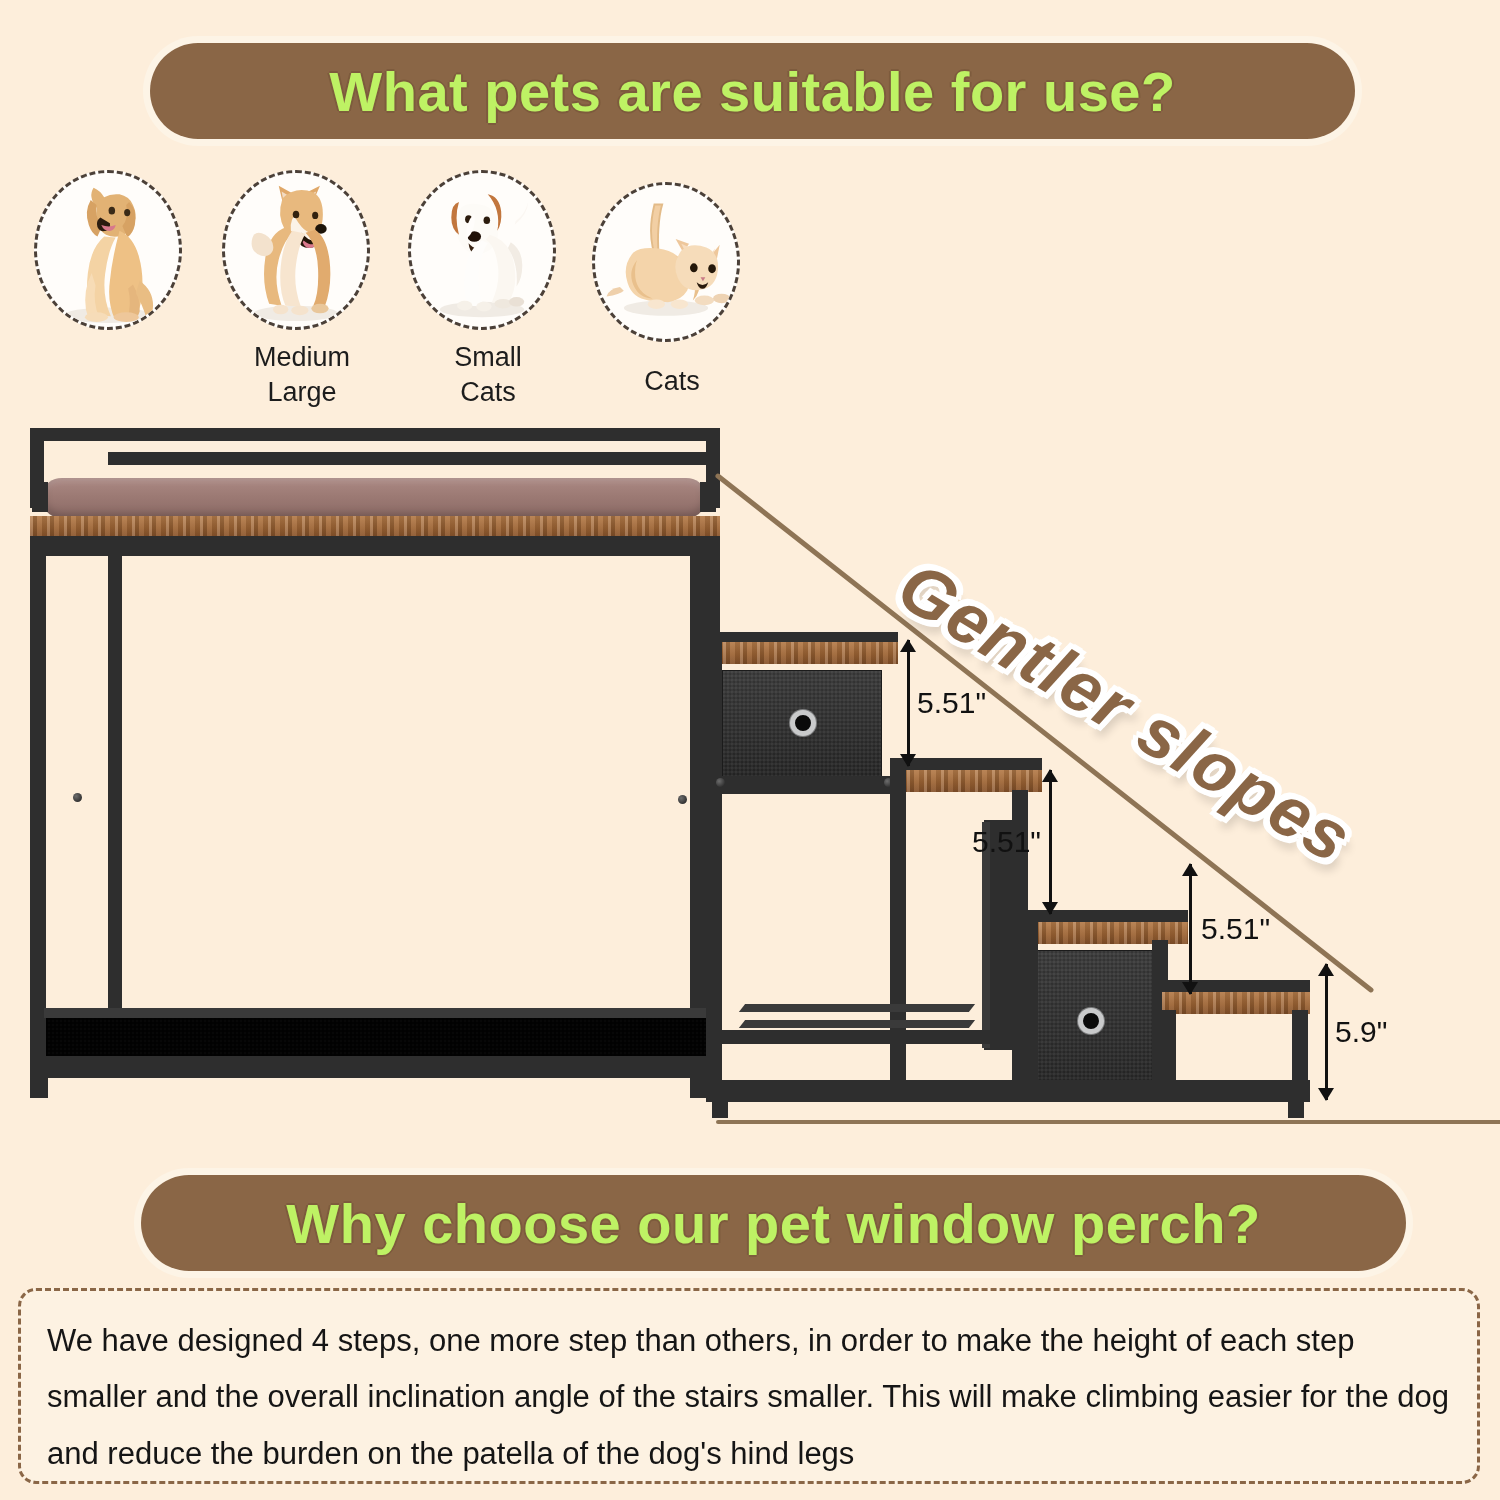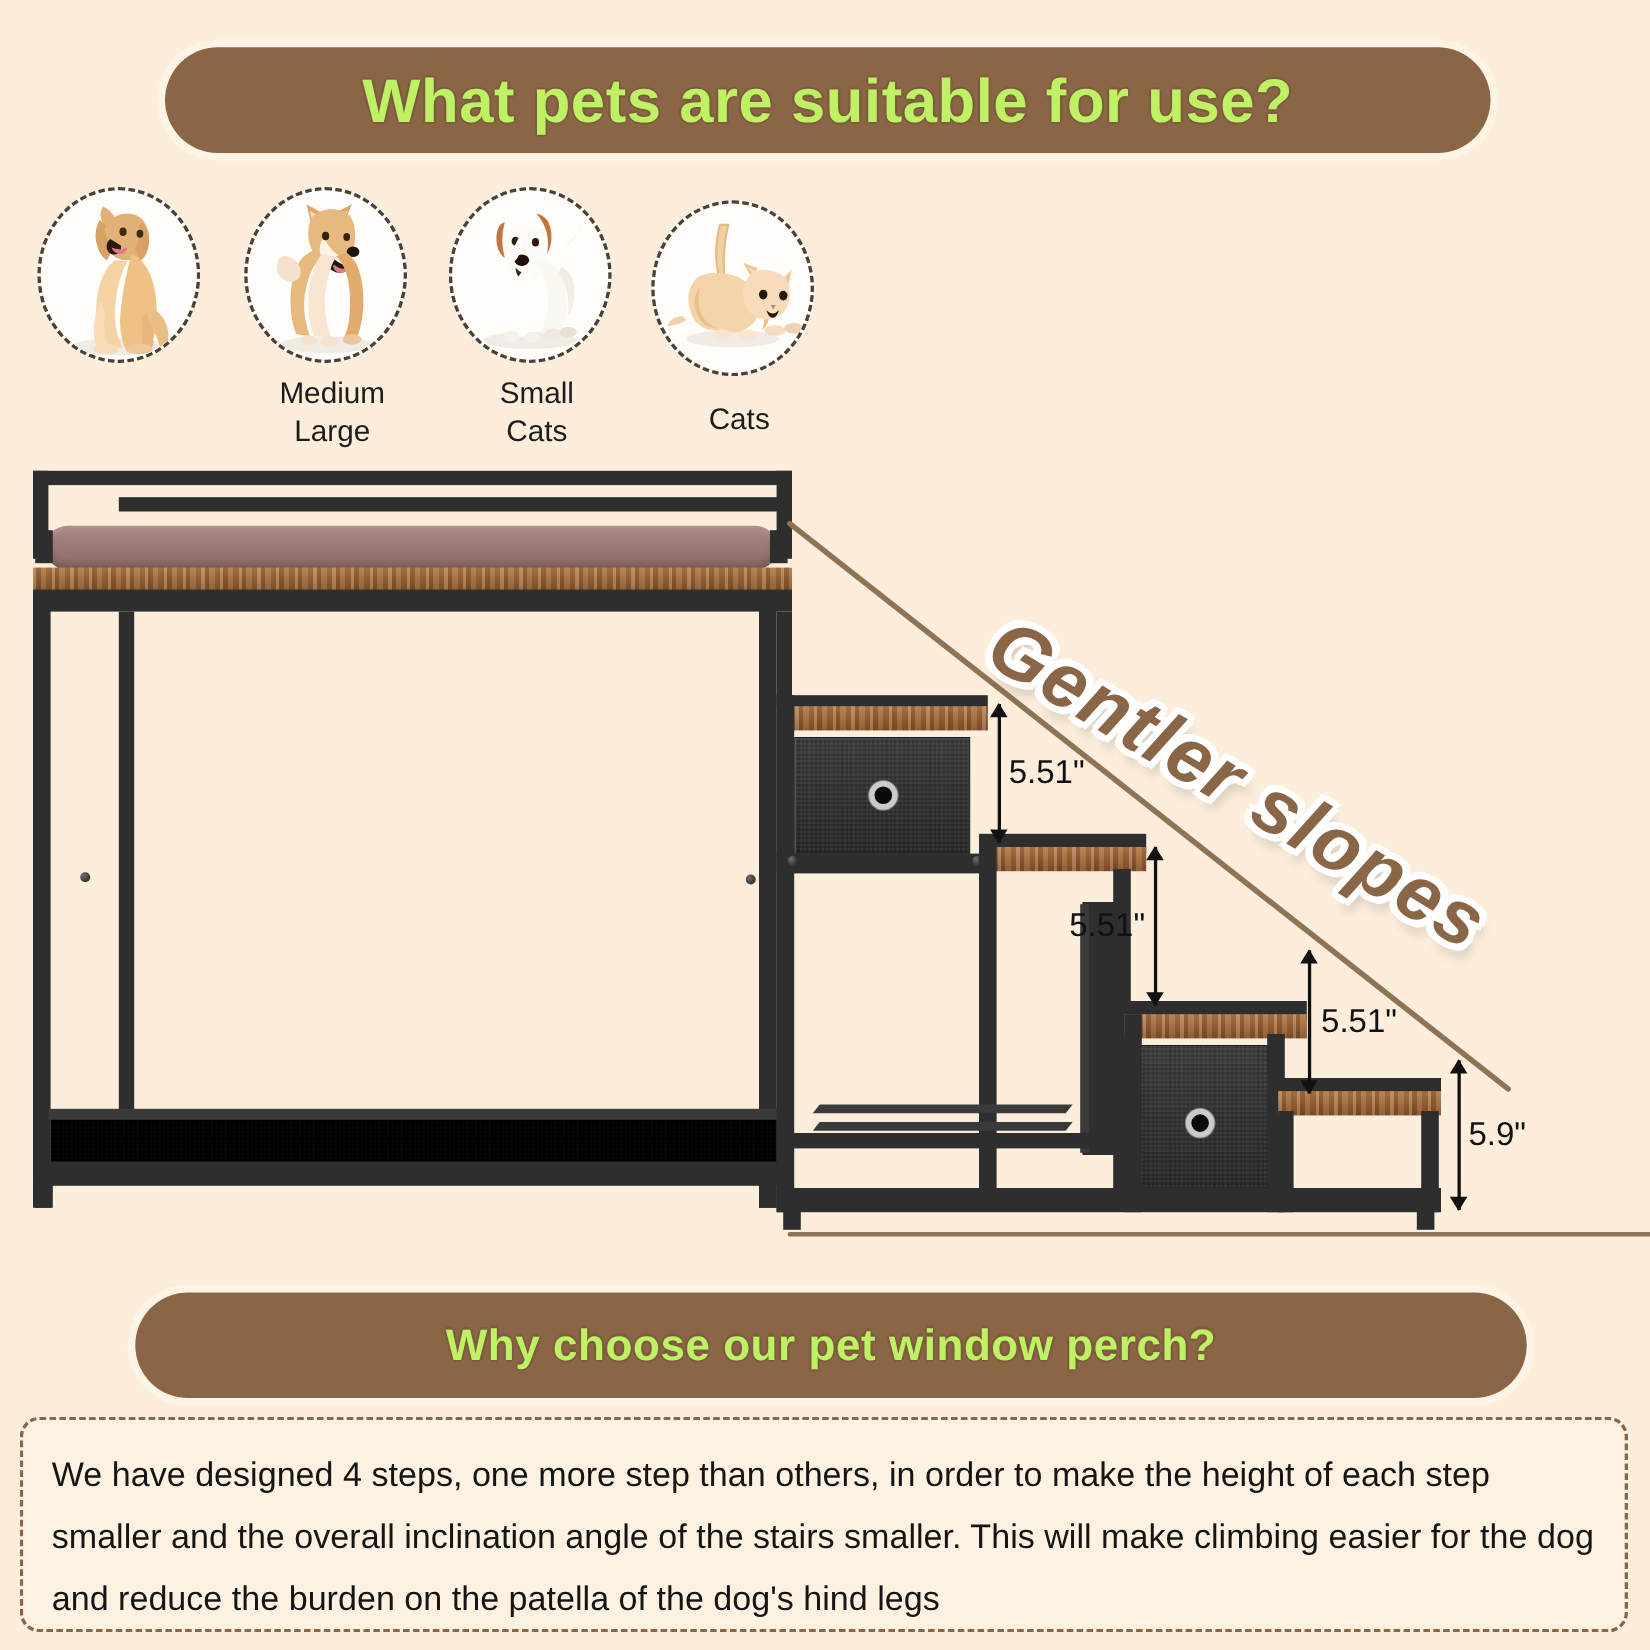--- a/index.html
+++ b/index.html
@@ -19,21 +19,21 @@
     display:flex; align-items:center; justify-content:center;
     box-shadow:0 0 0 7px #fdf4e6;
     color:#bef264;
     font-weight:700;
     letter-spacing:.5px;
     text-shadow:
        2px 0 0 #7d5b3d, -2px 0 0 #7d5b3d,
        0 2px 0 #7d5b3d, 0 -2px 0 #7d5b3d;
   }
   #banner-top{ left:150px; top:43px; width:1205px; height:96px; font-size:56px; }
-  #banner-bottom{ left:123px; top:1175px; width:1265px; height:96px; font-size:40px; }
+  #banner-bottom{ left:141px; top:1175px; width:1265px; height:96px; font-size:56px; }
 
   
   .pets{ position:absolute; left:0; top:170px; width:800px; height:250px; }
   .pet{ position:absolute; width:160px; }
   .pet .circ{
     width:148px; height:160px;
     border:3px dashed #4b4038;
     border-radius:50%;
     background:#fffdfa;
     position:relative;

